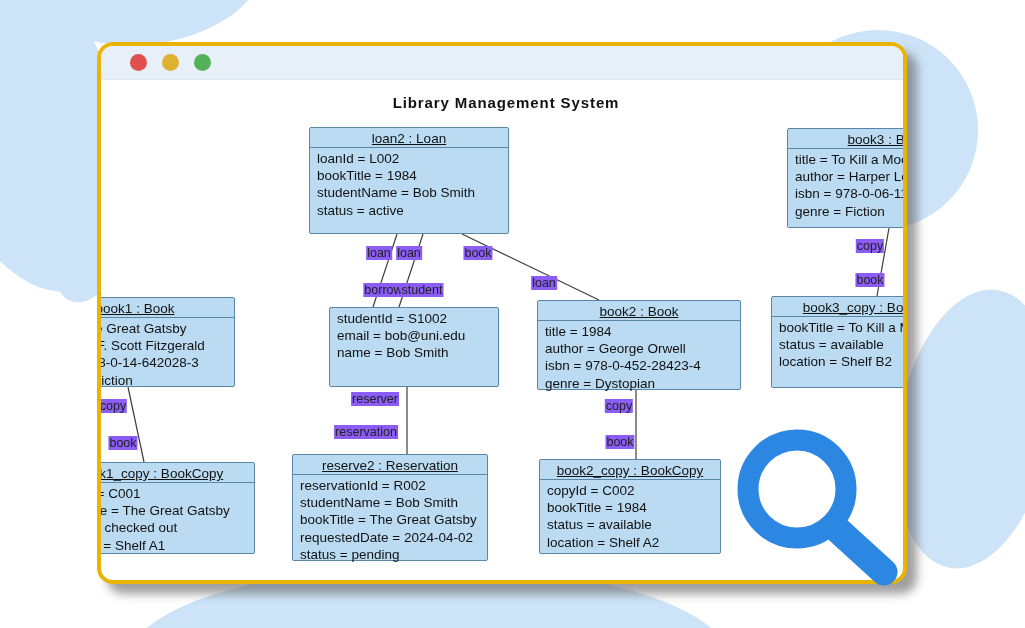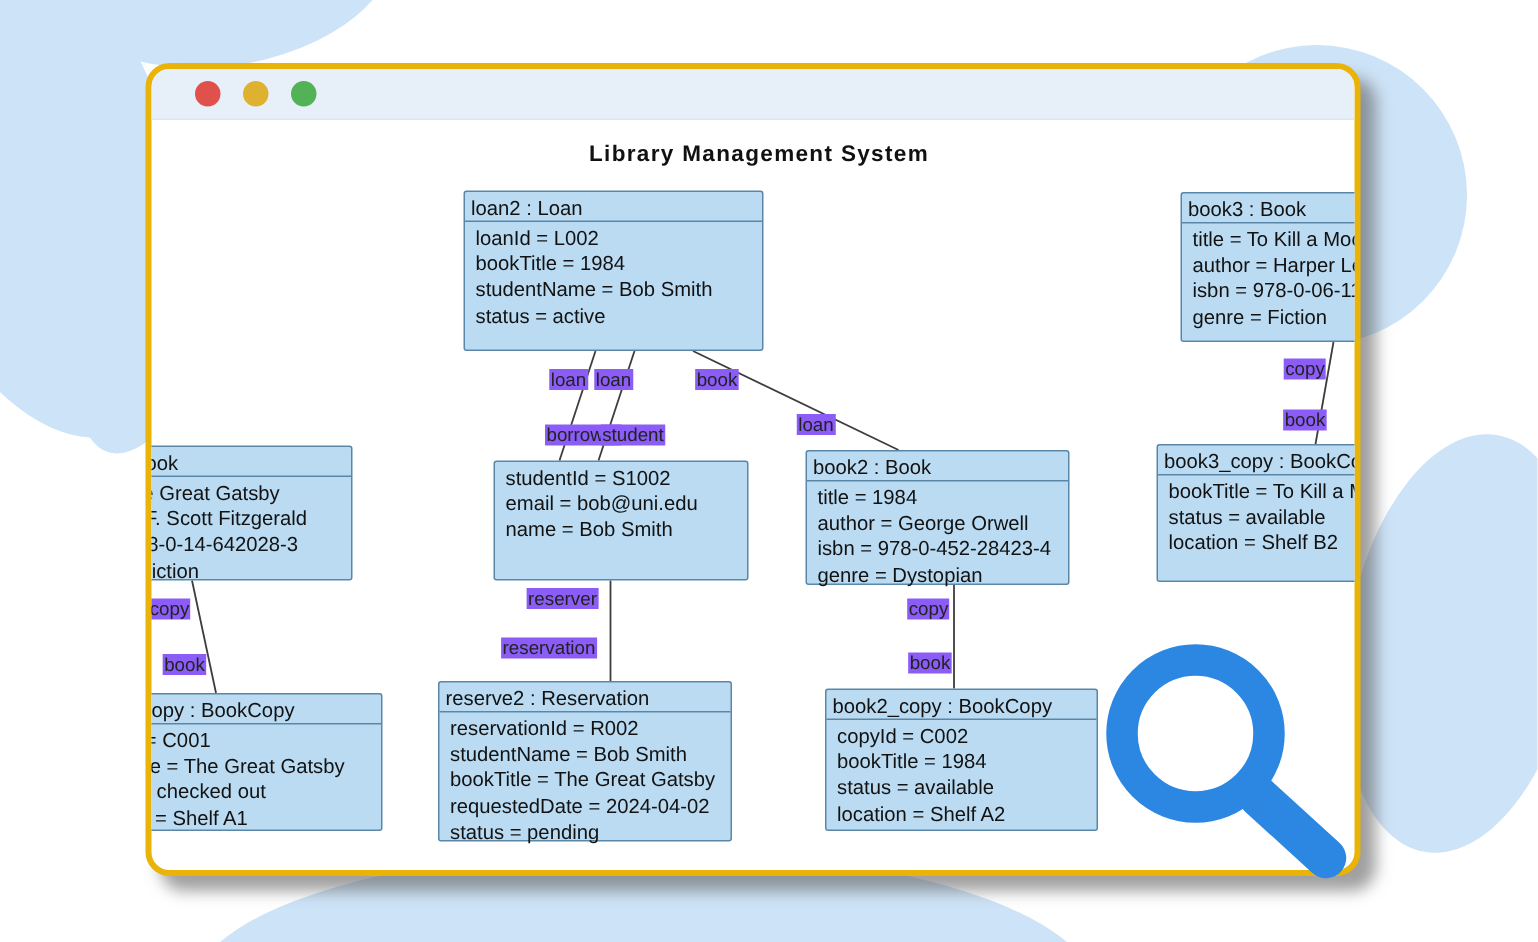--- a/index.html
+++ b/index.html
@@ -72,24 +72,25 @@
   }
   .node {
     position: absolute;
     background: var(--node-fill, #badbf2);
     border: 1px solid var(--node-border, #5a87a8);
     border-radius: 2px;
     color: #121212;
     font-size: 13.5px;
   }
   .node-header {
-    text-align: left;
+    text-align: center;
     line-height: 17px;
     padding: 2px 4px 0;
     border-bottom: 1px solid var(--node-border, #5a87a8);
+    text-decoration: underline;
     white-space: nowrap;
   }
   .node-body {
     padding: 2px 7px;
     line-height: 17.2px;
     white-space: nowrap;
   }
   .edge-label {
     position: absolute;
     transform: translate(-50%, -50%);
@@ -160,21 +161,21 @@
           <div>genre = Fiction</div>
         </div>
       </div>
       <div class="node" style="left: 228px; top: 227px; width: 170px; height: 80px;">
         <div class="node-body">
           <div>studentId = S1002</div>
           <div>email = bob@uni.edu</div>
           <div>name = Bob Smith</div>
         </div>
       </div>
-      <div class="node" style="left: 436px; top: 220px; width: 176px; height: 90px;">
+      <div class="node" style="left: 436px; top: 220px; width: 204px; height: 90px;">
         <div class="node-header">book2 : Book</div>
         <div class="node-body">
           <div>title = 1984</div>
           <div>author = George Orwell</div>
           <div>isbn = 978-0-452-28423-4</div>
           <div>genre = Dystopian</div>
         </div>
       </div>
       <div class="node" style="left: 670px; top: 216px; width: 210px; height: 92px;">
         <div class="node-header">book3_copy : BookCopy</div>
@@ -196,21 +197,21 @@
       <div class="node" style="left: 191px; top: 374px; width: 196px; height: 107px;">
         <div class="node-header">reserve2 : Reservation</div>
         <div class="node-body">
           <div>reservationId = R002</div>
           <div>studentName = Bob Smith</div>
           <div>bookTitle = The Great Gatsby</div>
           <div>requestedDate = 2024-04-02</div>
           <div>status = pending</div>
         </div>
       </div>
-      <div class="node" style="left: 449px; top: 379px; width: 182px; height: 95px;">
+      <div class="node" style="left: 438px; top: 379px; width: 182px; height: 95px;">
         <div class="node-header">book2_copy : BookCopy</div>
         <div class="node-body">
           <div>copyId = C002</div>
           <div>bookTitle = 1984</div>
           <div>status = available</div>
           <div>location = Shelf A2</div>
         </div>
       </div>
       <span class="edge-label" style="left: 278px; top: 173px;">loan</span>
       <span class="edge-label" style="left: 308px; top: 173px;">loan</span>

